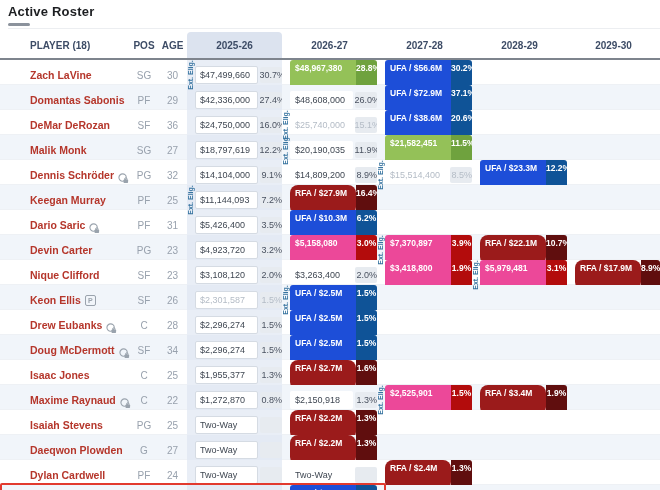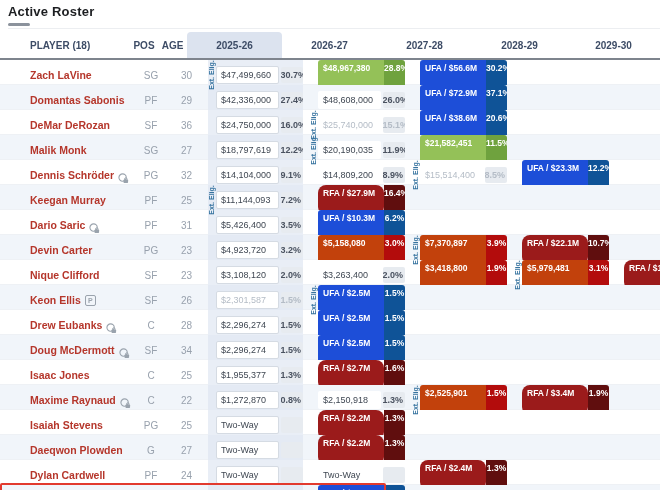--- a/index.html
+++ b/index.html
@@ -12,21 +12,21 @@
   .title-divider{height:1px;background:#eceef1;margin-top:2px;}
 
   .grid{display:grid;grid-template-columns:130px 28px 29px 95px 95px 95px 95px 93px;align-items:stretch;}
 
   .thead{height:26px;margin-top:3px;}
   .th{font-size:10px;font-weight:bold;color:#3d4c66;display:flex;align-items:center;justify-content:center;}
   .th.player{justify-content:flex-start;padding-left:30px;}
   .th.season1{background:#dce3ef;border-radius:4px 4px 0 0;}
   .tbody{border-top:2px solid #7e848d;}
 
-  .row{height:24px;position:relative;border-bottom:1px solid #eef1f5;background:#fff;gap:7px;}
+  .row{height:24px;position:relative;border-bottom:1px solid #eef1f5;background:#fff;}
   .row.alt{background:#f1f5fa;}
   .row.selected::after{content:'';position:absolute;left:0;top:-2px;height:24px;width:382px;
     border:2px solid #e23a2e;border-radius:2px;pointer-events:none;z-index:5;}
 
   .cell{display:flex;align-items:center;position:relative;overflow:visible;}
   .cell.pcell{padding-left:30px;gap:4px;}
   .cell.ctr{justify-content:center;}
   .cell.season{padding-left:8px;gap:2px;}
   .cell.s1{background:#e9eef6;}
   .row.alt .cell.s1{background:#e4eaf4;}
@@ -37,30 +37,30 @@
   .note-icon{width:11px;height:11px;flex:0 0 auto;}
   .p-icon{width:9px;height:9px;border:1px solid #9aa3ad;border-radius:2px;color:#9aa3ad;
     font-size:7px;font-weight:bold;display:flex;align-items:center;justify-content:center;flex:0 0 auto;}
 
   .vbox{width:58px;height:16px;line-height:16px;font-size:9px;color:#3f4752;background:#fff;
     border:1px solid #d5dbe3;border-radius:2px;padding-left:4px;overflow:hidden;white-space:nowrap;}
   .vbox.center{text-align:center;padding-left:0;}
   .vbox.noborder{border-color:transparent;}
   .vbox.mut{color:#b4bcc6;}
   .pbox{width:23px;height:16px;line-height:16px;font-size:9px;color:#4a5260;background:#e7ebf0;
-    border-radius:2px;text-align:left;overflow:hidden;font-weight:bold;}
+    border-radius:2px;text-align:right;overflow:hidden;}
   .pbox.mut{color:#b4bcc6;}
 
   .badge{display:flex;height:30px;border-radius:3px;overflow:hidden;font-size:8.5px;font-weight:bold;color:#fff;cursor:pointer;}
   .badge .bv{min-width:56px;padding:0 5px;line-height:16px;white-space:nowrap;}
   .badge .bp{width:26px;line-height:16px;text-align:center;}
   .badge.green .bv{background:#94c158;}  .badge.green .bp{background:#6fa23e;}
   .badge.ufa .bv{background:#1d4ed8;}    .badge.ufa .bp{background:#0f5397;}
   .badge.rfa .bv{background:#9b1b1b;border-radius:8px;}    .badge.rfa .bp{background:#600e0e;}
-  .badge.red .bv{background:#c2410c;}    .badge.red .bp{background:#b30c0c;}
+  .badge.red .bv{background:#ec4899;}    .badge.red .bp{background:#b30c0c;}
 
   .extlab{position:absolute;left:3px;top:50%;transform:translate(-50%,-50%) rotate(-90deg);
     font-size:7px;font-weight:bold;color:#36739f;white-space:nowrap;z-index:2;}
 </style>
 </head>
 <body>
 
 <div class="wrap">
   <div class="titlebar">
     <div class="page-title">Active Roster</div>

